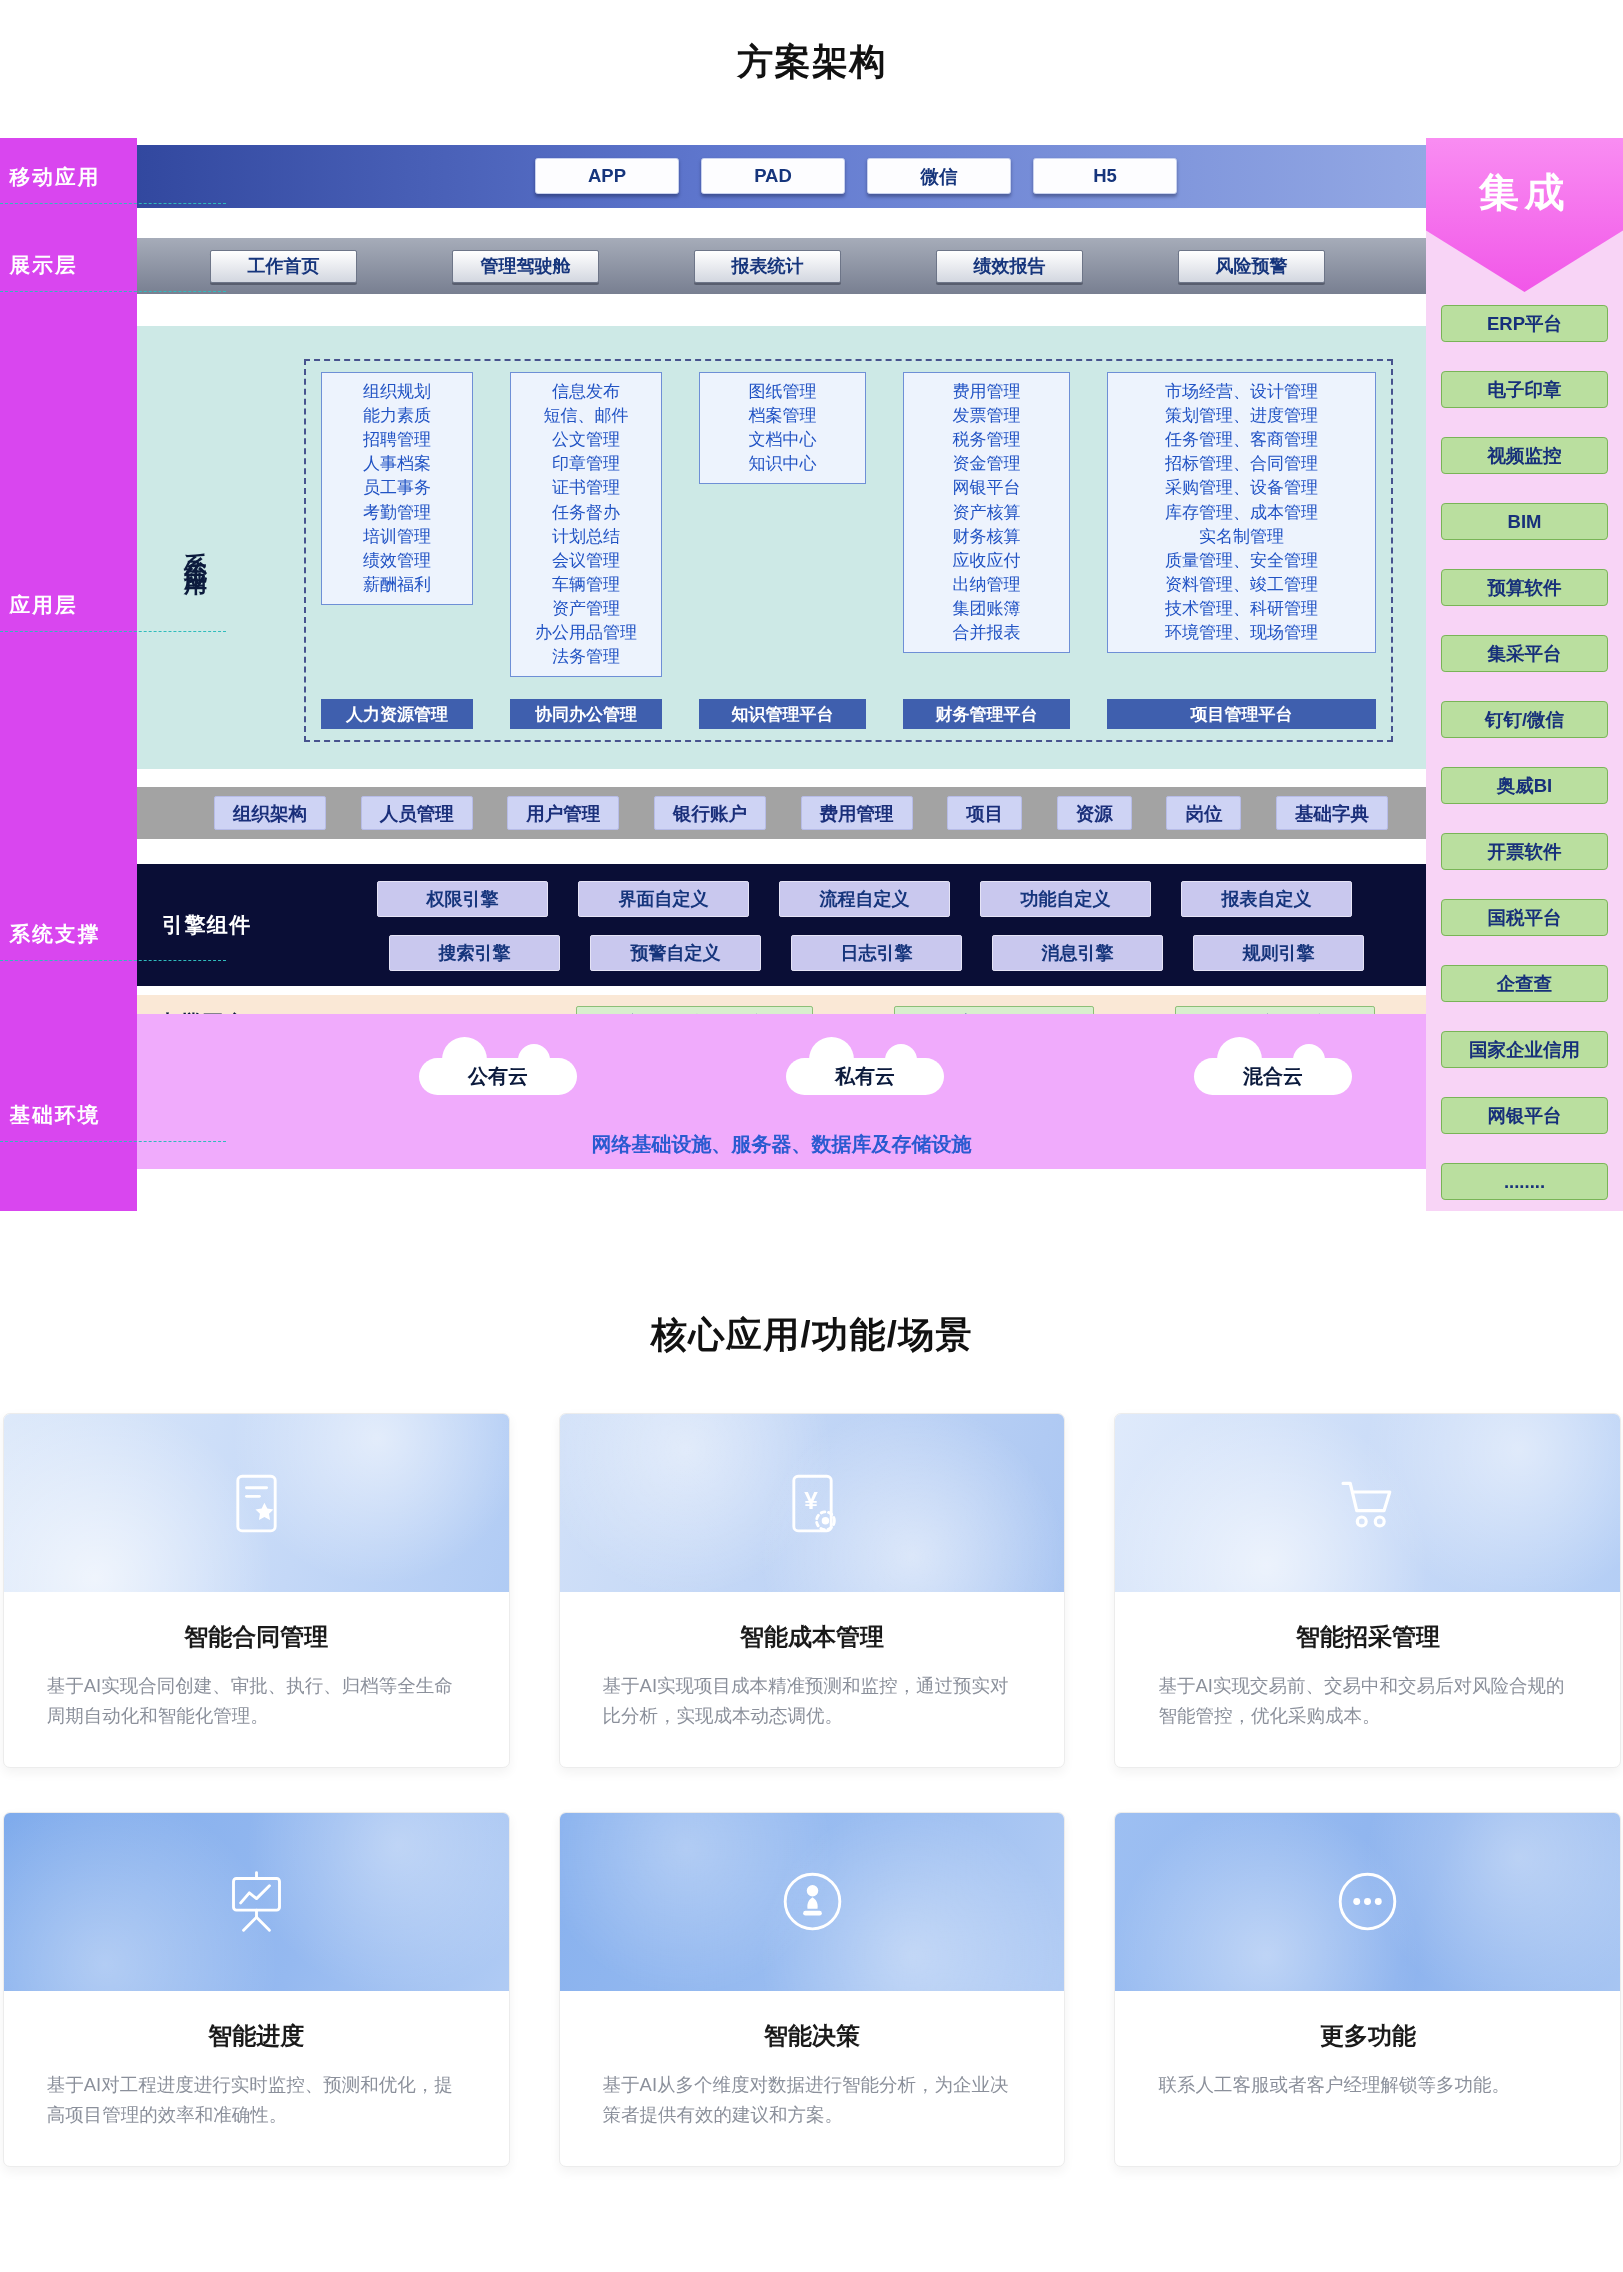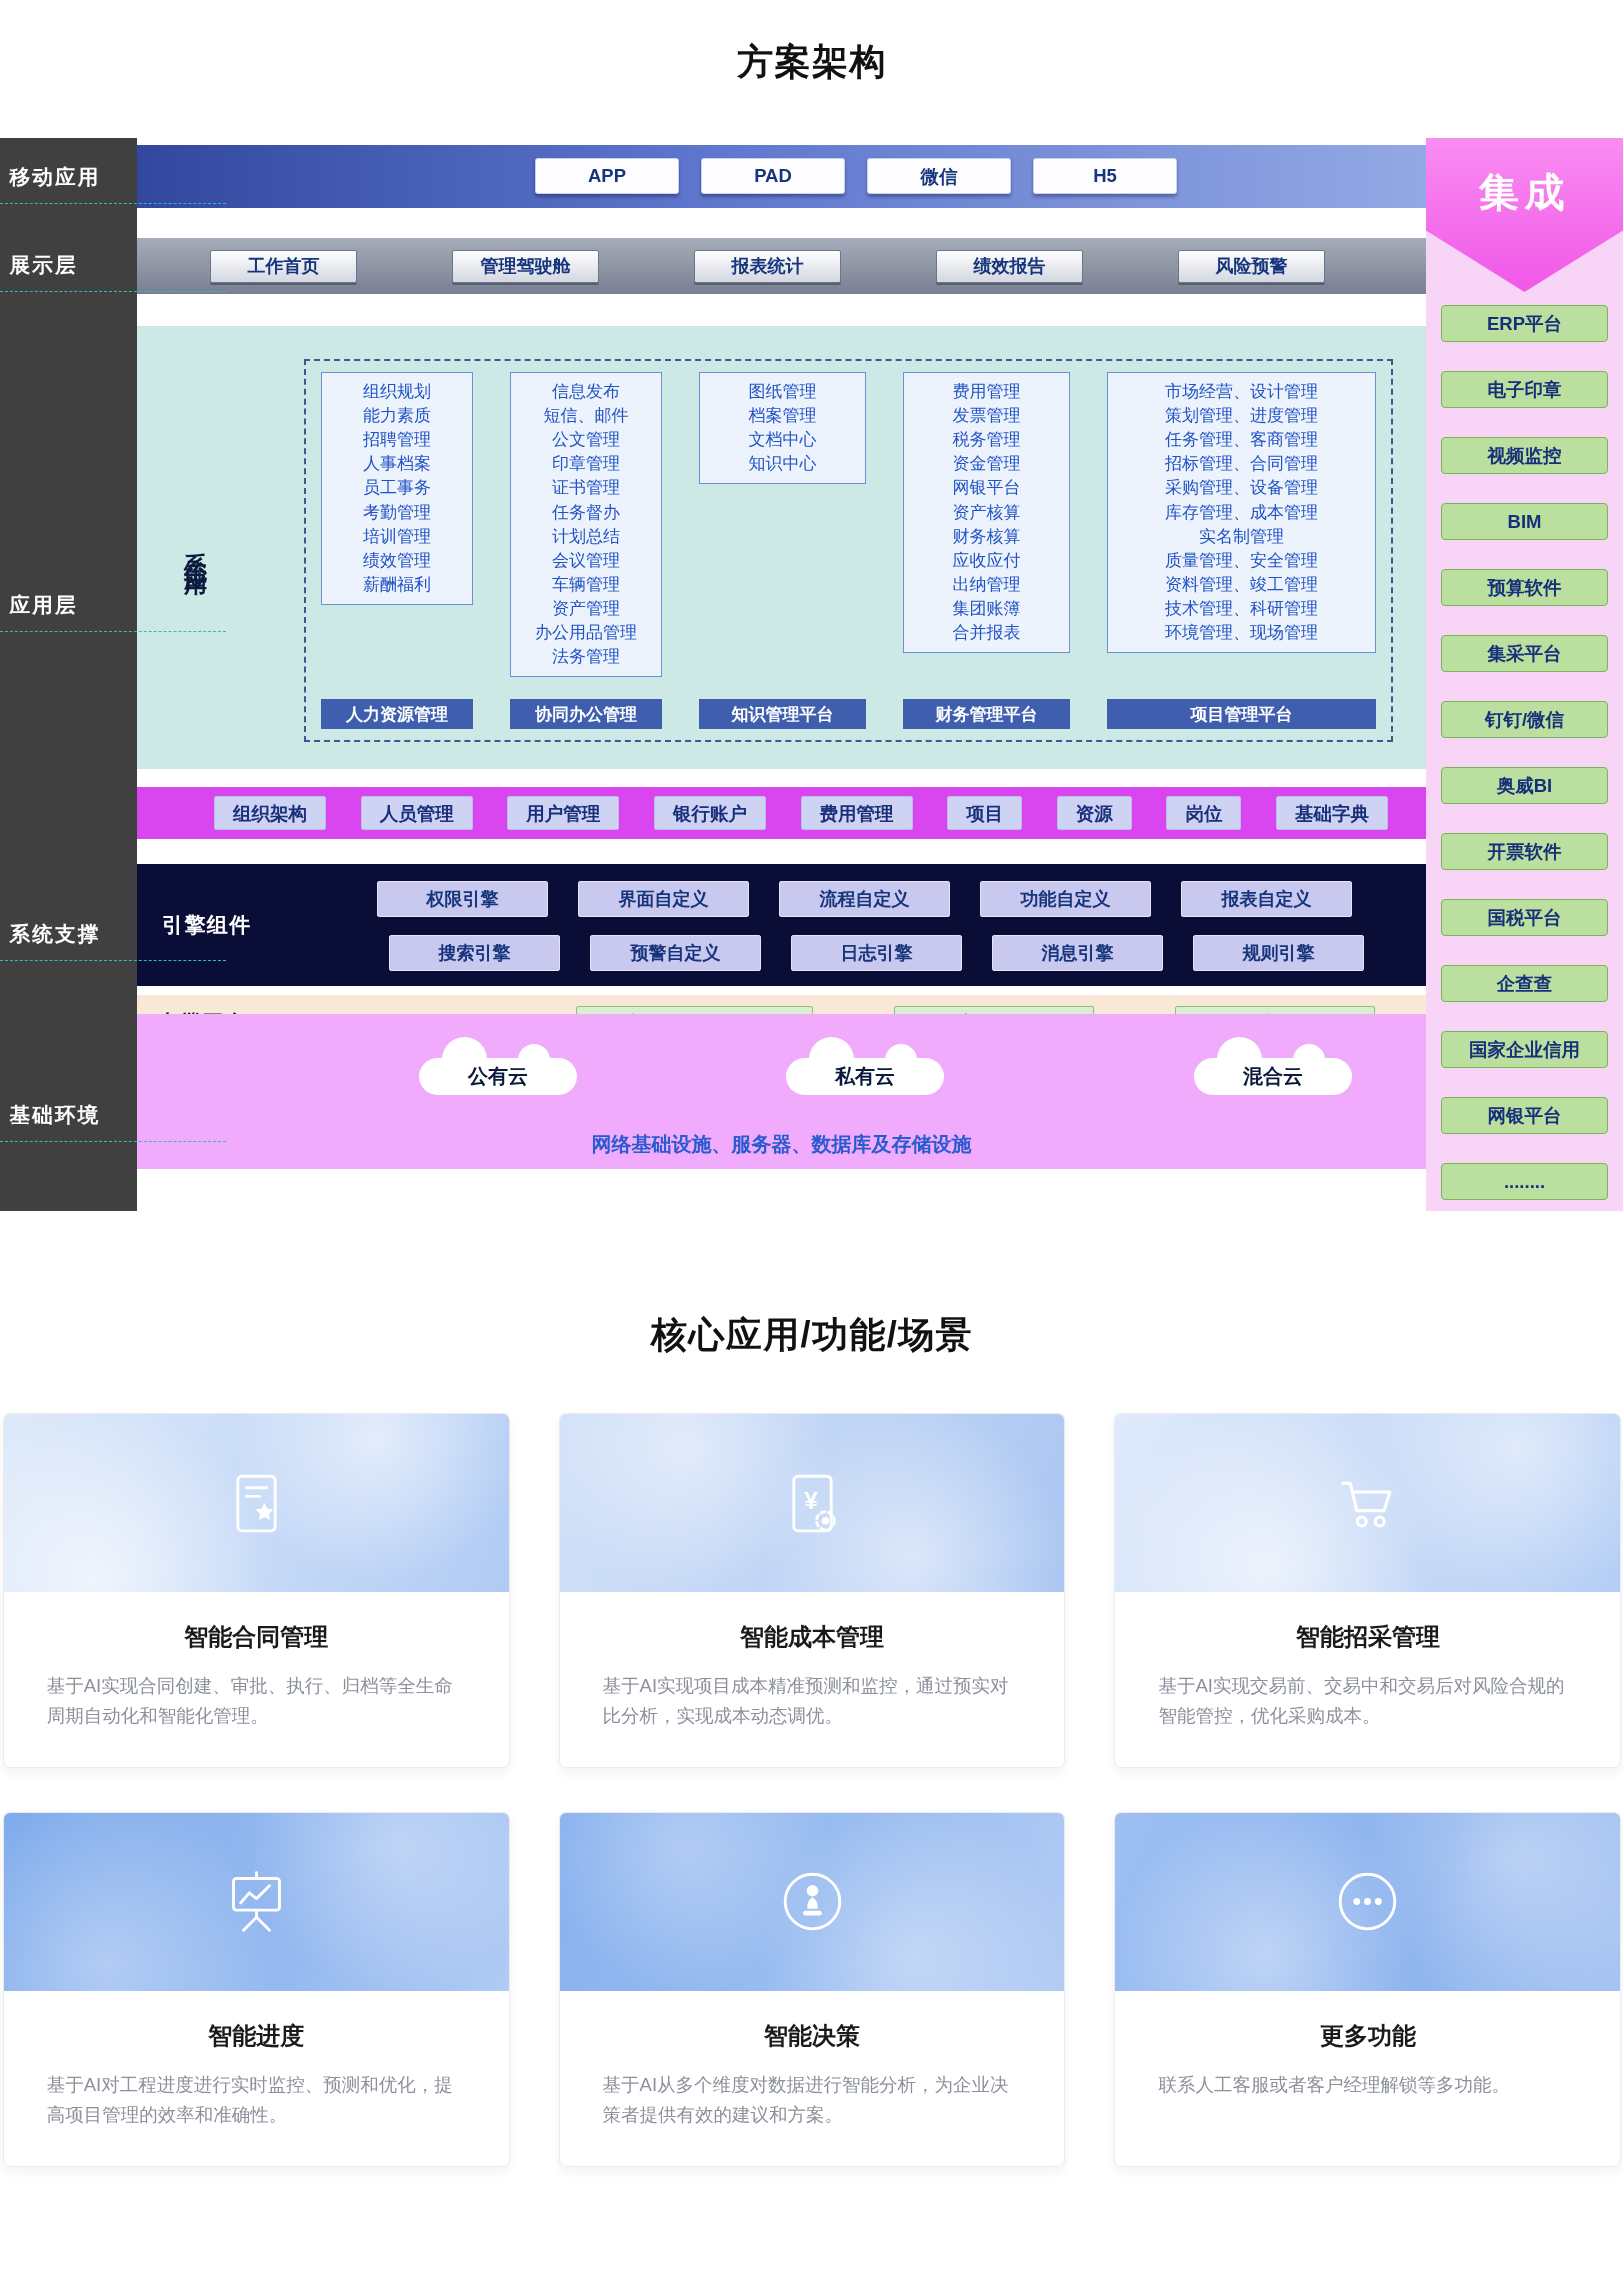--- a/index.html
+++ b/index.html
@@ -6,21 +6,21 @@
   body {
     width:1624px; min-height:2273px; background:#ffffff;
     font-family:"Liberation Sans","DejaVu Sans",sans-serif;
     color:#111;
   }
   .arch-title { text-align:center; font-size:36px; font-weight:bold; margin-top:38px; letter-spacing:1.4px; }
 
   
   .diagram { position:relative; width:1624px; height:1073px; margin-top:51px; }
 
-  .left-strip { position:absolute; left:0; top:0; width:137px; height:100%; background:#404040; z-index:2; overflow:visible; }
+  .left-strip { position:absolute; left:0; top:0; width:137px; height:100%; background:#d946ef; z-index:2; overflow:visible; }
   .layer-label { position:absolute; left:0; width:137px; padding-left:9.6px; color:#fff; font-size:20.6px; font-weight:bold; letter-spacing:2.1px; }
   .layer-label::after { content:""; position:absolute; left:0; top:40px; width:226px; border-top:1.4px dashed #2fbcbc; }
   .l-mobile{top:25px} .l-display{top:113px} .l-app{top:453px} .l-support{top:782px} .l-infra{top:963px}
 
   .main-col { position:absolute; left:137px; top:0; width:1289px; height:100%; }
   .band { position:absolute; left:0; width:100%; }
 
   .mobile-band { top:6.9px; height:63px; background:linear-gradient(90deg,#32489f 0%,#5f77ce 45%,#93a8e4 100%);
     display:flex; align-items:center; padding-left:398px; gap:22px; }
   .mobile-box { width:144px; height:36px; background:#fdfdff; border:0.7px solid #c9d2ee; border-radius:2.7px;
@@ -38,21 +38,21 @@
     writing-mode:vertical-lr; text-orientation:upright; font-size:23px; font-weight:bold; color:#0c1b3d; letter-spacing:6.9px; }
   .dashed-box { position:absolute; left:167px; top:33px; width:1089px; height:383px; border:2.1px dashed #47538e;
     display:flex; gap:37px; padding:11px 15px; }
   .app-col { display:flex; flex-direction:column;border-radius:22px; }
   .w1{width:152px} .w2{width:152px} .w3{width:167px} .w4{width:167px} .w5{width:269px}
   .app-items { background:#edf3fd; border:1.4px solid #6e8fd6; padding:6.9px 2.7px; }
   .app-items > div { text-align:center; color:#2153c4; font-size:17px; line-height:1.42; font-weight:500; }
   .app-bar { margin-top:auto; height:30px; background:#3f5fae; color:#fff; font-size:17px; font-weight:bold;
     display:flex; align-items:center; justify-content:center; }
 
-  .green-band { top:649px; height:52px; background:#d946ef; display:flex; align-items:center;
+  .green-band { top:649px; height:52px; background:#a3a3a3; display:flex; align-items:center;
     justify-content:space-between; padding:0 38px 0 77px;gap:14px; }
   .md-box { height:34px; background:#ced3f4; border:1.4px solid #b7bce8; border-radius:2.1px; color:#1a2f7a;
     font-weight:bold; font-size:18.5px; display:flex; align-items:center; padding:0 18px; }
 
   .support-band { top:726px; height:122px; background:#0a0e36; }
   .engine-label { position:absolute; left:25px; top:50%; transform:translateY(-50%); color:#fff; font-size:21px; font-weight:bold; letter-spacing:1.4px; }
   .engine-row { position:absolute; display:flex; gap:30px; }
   .r1 { left:240px; top:16.5px; } .r2 { left:252px; top:71px; }
   .engine-row > div { min-width:171px; height:36px; background:#c9c8ee; border:1.4px solid #e6e4f6; border-radius:2.1px;
     color:#16357c; font-weight:bold; font-size:18px; display:flex; align-items:center; justify-content:center; padding:0 9.6px; }

